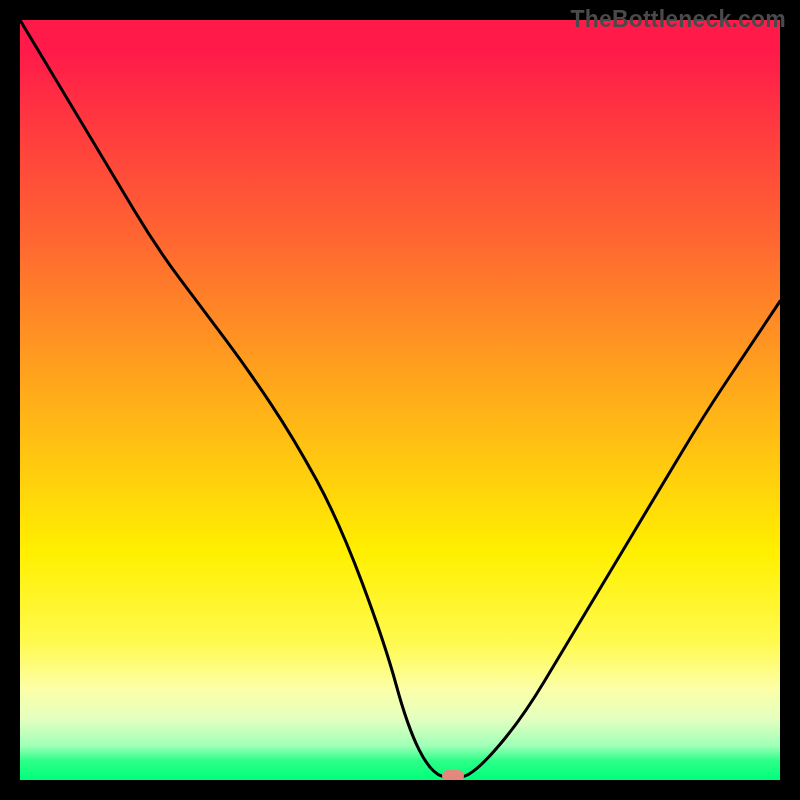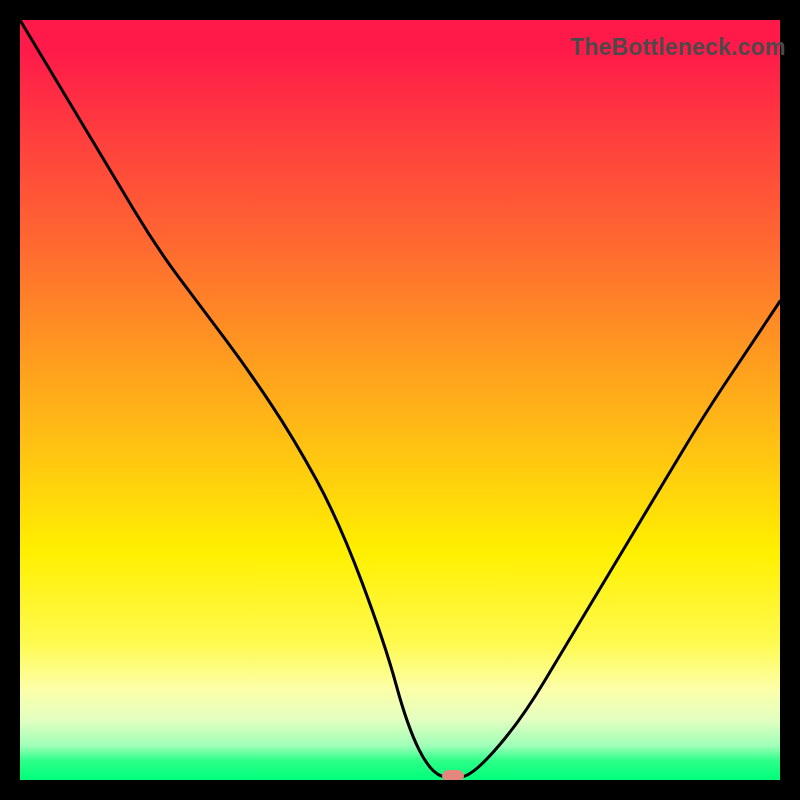--- a/index.html
+++ b/index.html
@@ -20,21 +20,20 @@
   .watermark {
     position: absolute;
     top: 6px;
     right: 14px;
     color: #4a4a4a;
     font-size: 23px;
     font-weight: 600;
     letter-spacing: 0.2px;
     z-index: 20;
     user-select: none;
-    margin-top: 28px;
   }
   .plot-area {
     position: absolute;
     left: 20px;
     top: 20px;
     width: 760px;
     height: 760px;
     overflow: hidden;
   }
   .gradient {

